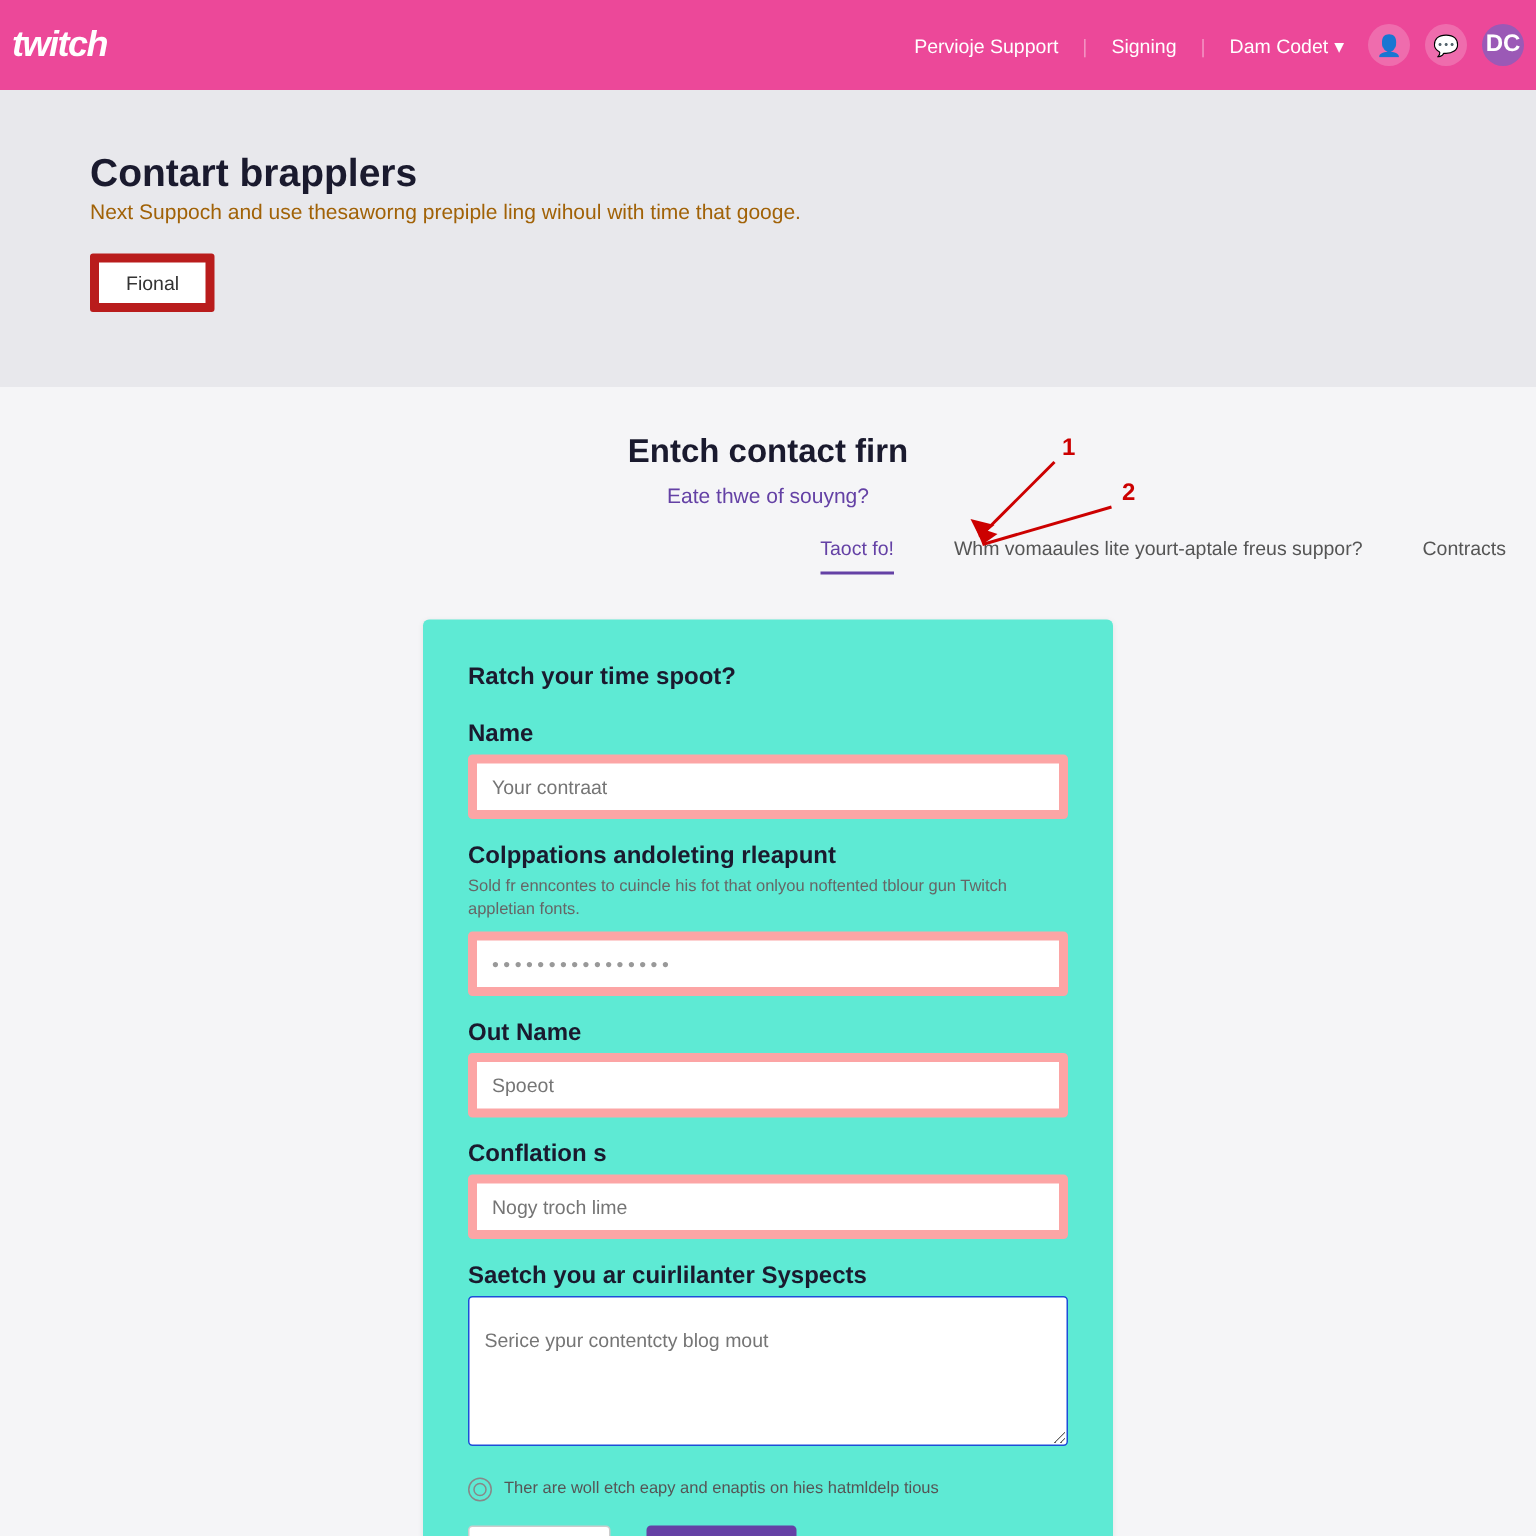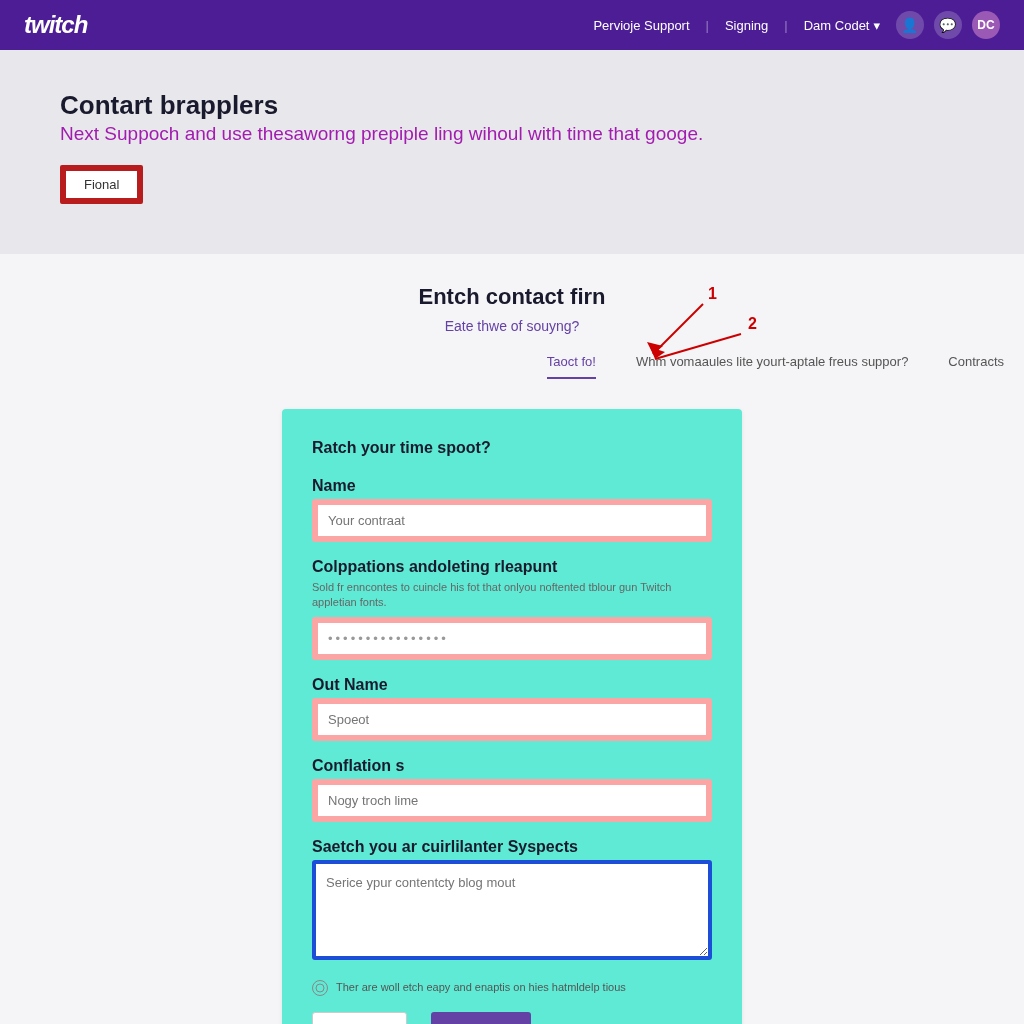--- a/index.html
+++ b/index.html
@@ -1,25 +1,25 @@
 <!DOCTYPE html>
 <html><head>
   <meta charset="utf-8">
   <style>
     * { box-sizing: border-box; margin: 0; padding: 0; }
     body { font-family: 'Helvetica Neue', Arial, sans-serif; background: #f0f0f0; min-height: 1024px; }
 
     
     .header {
-      background: #4c1d95;
-      height: 50px;
+      background: #ec4899;
+      height: 60px;
       display: flex;
       align-items: center;
       justify-content: space-between;
-      padding: 0 24px;
+      padding: 0 8px;
     }
     .header-logo {
       color: white;
       font-size: 24px;
       font-weight: bold;
       font-style: italic;
       letter-spacing: -1px;
     }
     .header-nav {
       display: flex;
@@ -61,39 +61,39 @@
     }
     .header-avatar {
       width: 28px;
       height: 28px;
       border-radius: 50%;
       background: #9b59b6;
       display: flex;
       align-items: center;
       justify-content: center;
       color: white;
-      font-size: 12px;
+      font-size: 16px;
       font-weight: bold;
       cursor: pointer;
     }
 
     
     .hero {
       background: #e8e8ec;
       padding: 40px 60px 50px;
     }
     .hero-title {
       font-size: 26px;
       font-weight: bold;
       color: #1a1a2e;
       margin-bottom: 2px;
     }
     .hero-subtitle {
-      font-size: 19px;
-      color: #a21caf;
+      font-size: 14px;
+      color: #a16207;
       margin-bottom: 20px;
     }
     .hero-button {
       background: white;
       border: 6px solid #b91c1c;
       padding: 6px 18px;
       font-size: 13px;
       cursor: pointer;
       border-radius: 2px;
       color: #333;
@@ -184,23 +184,23 @@
       font-size: 13px;
       color: #333;
       outline: none;
     }
     .form-input.password-style {
       letter-spacing: 3px;
       color: #999;
     }
     .form-textarea {
       width: 100%;
-      border: 4px solid #1d4ed8;
+      border: 1px solid #1d4ed8;
       border-radius: 3px;
-      padding: 11px 10px;
+      padding: 21px 10px;
       font-size: 13px;
       color: #999;
       outline: none;
       resize: vertical;
       min-height: 100px;
       font-family: inherit;
     }
 
     
     .checkbox-row {

